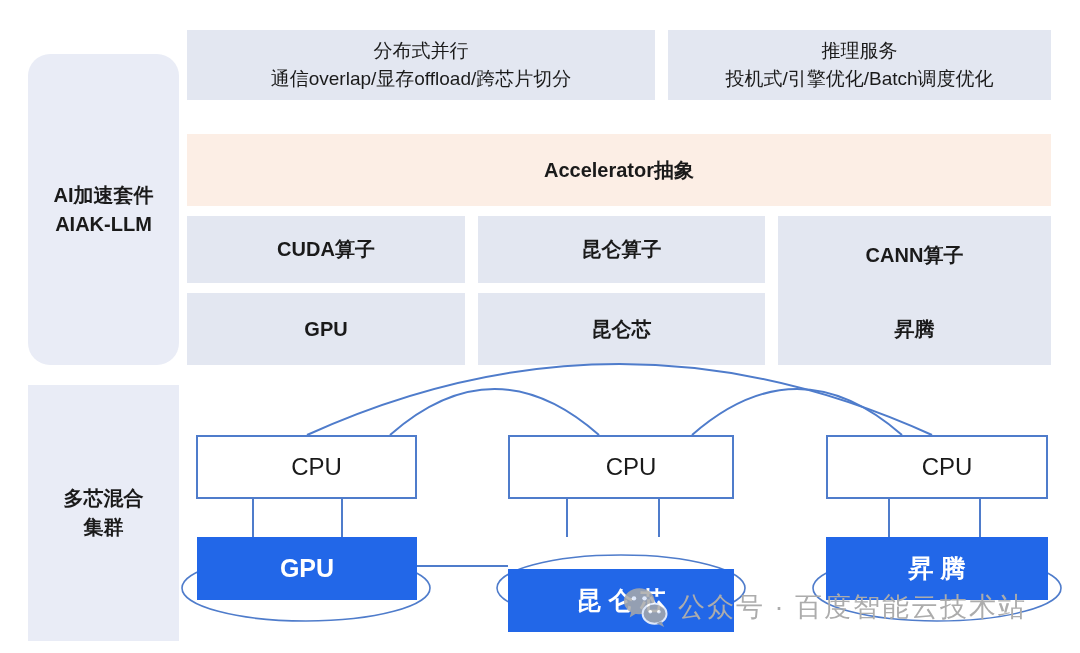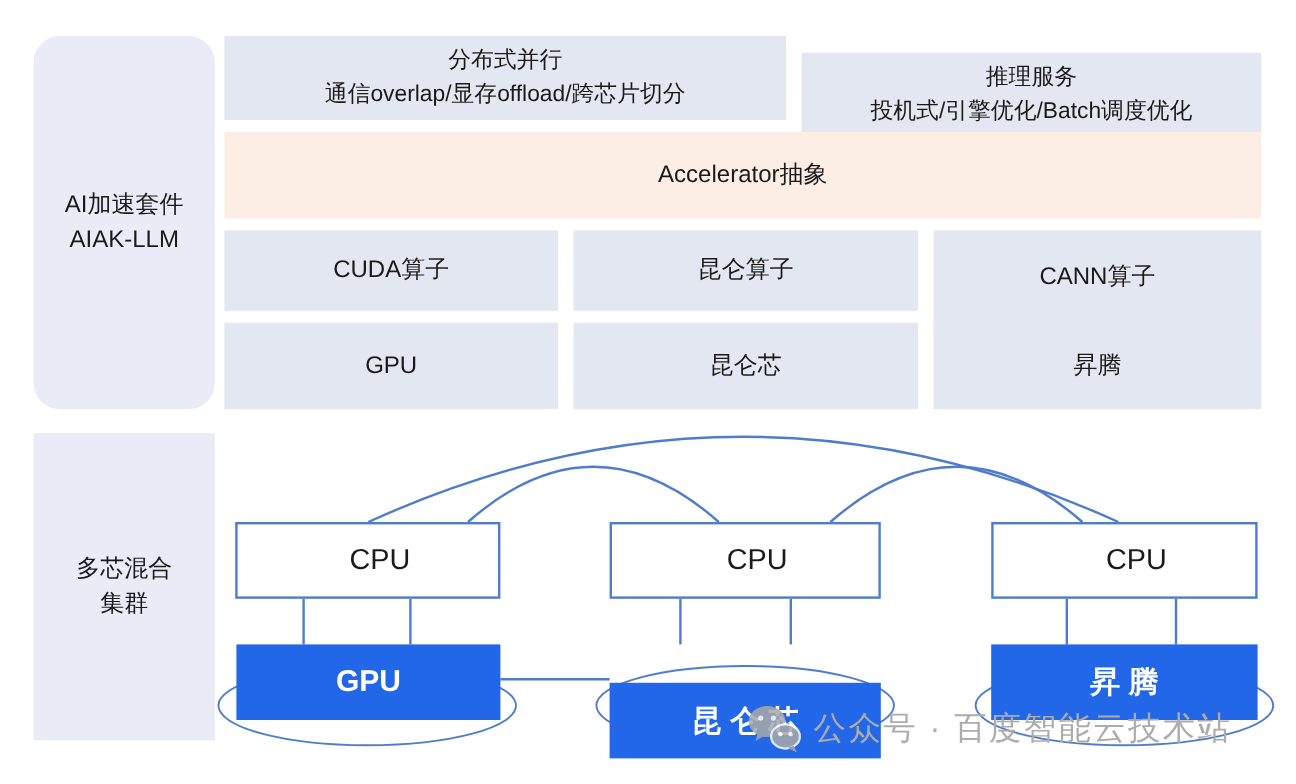--- a/index.html
+++ b/index.html
@@ -14,21 +14,21 @@
   .box{
     position:absolute;
     display:flex;flex-direction:column;
     align-items:center;justify-content:center;
     text-align:center;
     box-sizing:border-box;
   }
   .softbox{background:#e3e7f1;}
   .sidebar{background:#e9ecf6;}
   .orange{background:#fceee5;}
-  .t20{font-size:20px;font-weight:400;line-height:1.45;}
+  .t20{font-size:20px;font-weight:700;line-height:1.45;margin-top:24px;}
   .t19{font-size:19px;font-weight:500;line-height:1.5;}
   .cpu-box{
     background:#ffffff;
     border:2px solid #4f7ccb;
     font-size:24px;font-weight:500;
     z-index:2;
     padding-left:20px;
   }
   .chip-box{
     background:#2267e8;
@@ -55,21 +55,21 @@
   </div>
   <div class="box sidebar t20" style="left:28px;top:361px;width:151px;height:256px;">
     <span>多芯混合</span>
     <span>集群</span>
   </div>
 
   <div class="box softbox t19" style="left:187px;top:30px;width:468px;height:70px;">
     <span>分布式并行</span>
     <span>通信overlap/显存offload/跨芯片切分</span>
   </div>
-  <div class="box softbox t19" style="left:668px;top:44px;width:383px;height:70px;">
+  <div class="box softbox t19" style="left:668px;top:30px;width:383px;height:70px;">
     <span>推理服务</span>
     <span>投机式/引擎优化/Batch调度优化</span>
   </div>
 
   <div class="box orange t20" style="left:187px;top:110px;width:864px;height:72px;">
     <span>Accelerator抽象</span>
   </div>
 
   <div class="box softbox t20" style="left:187px;top:192px;width:278px;height:67px;">
     <span>CUDA算子</span>

